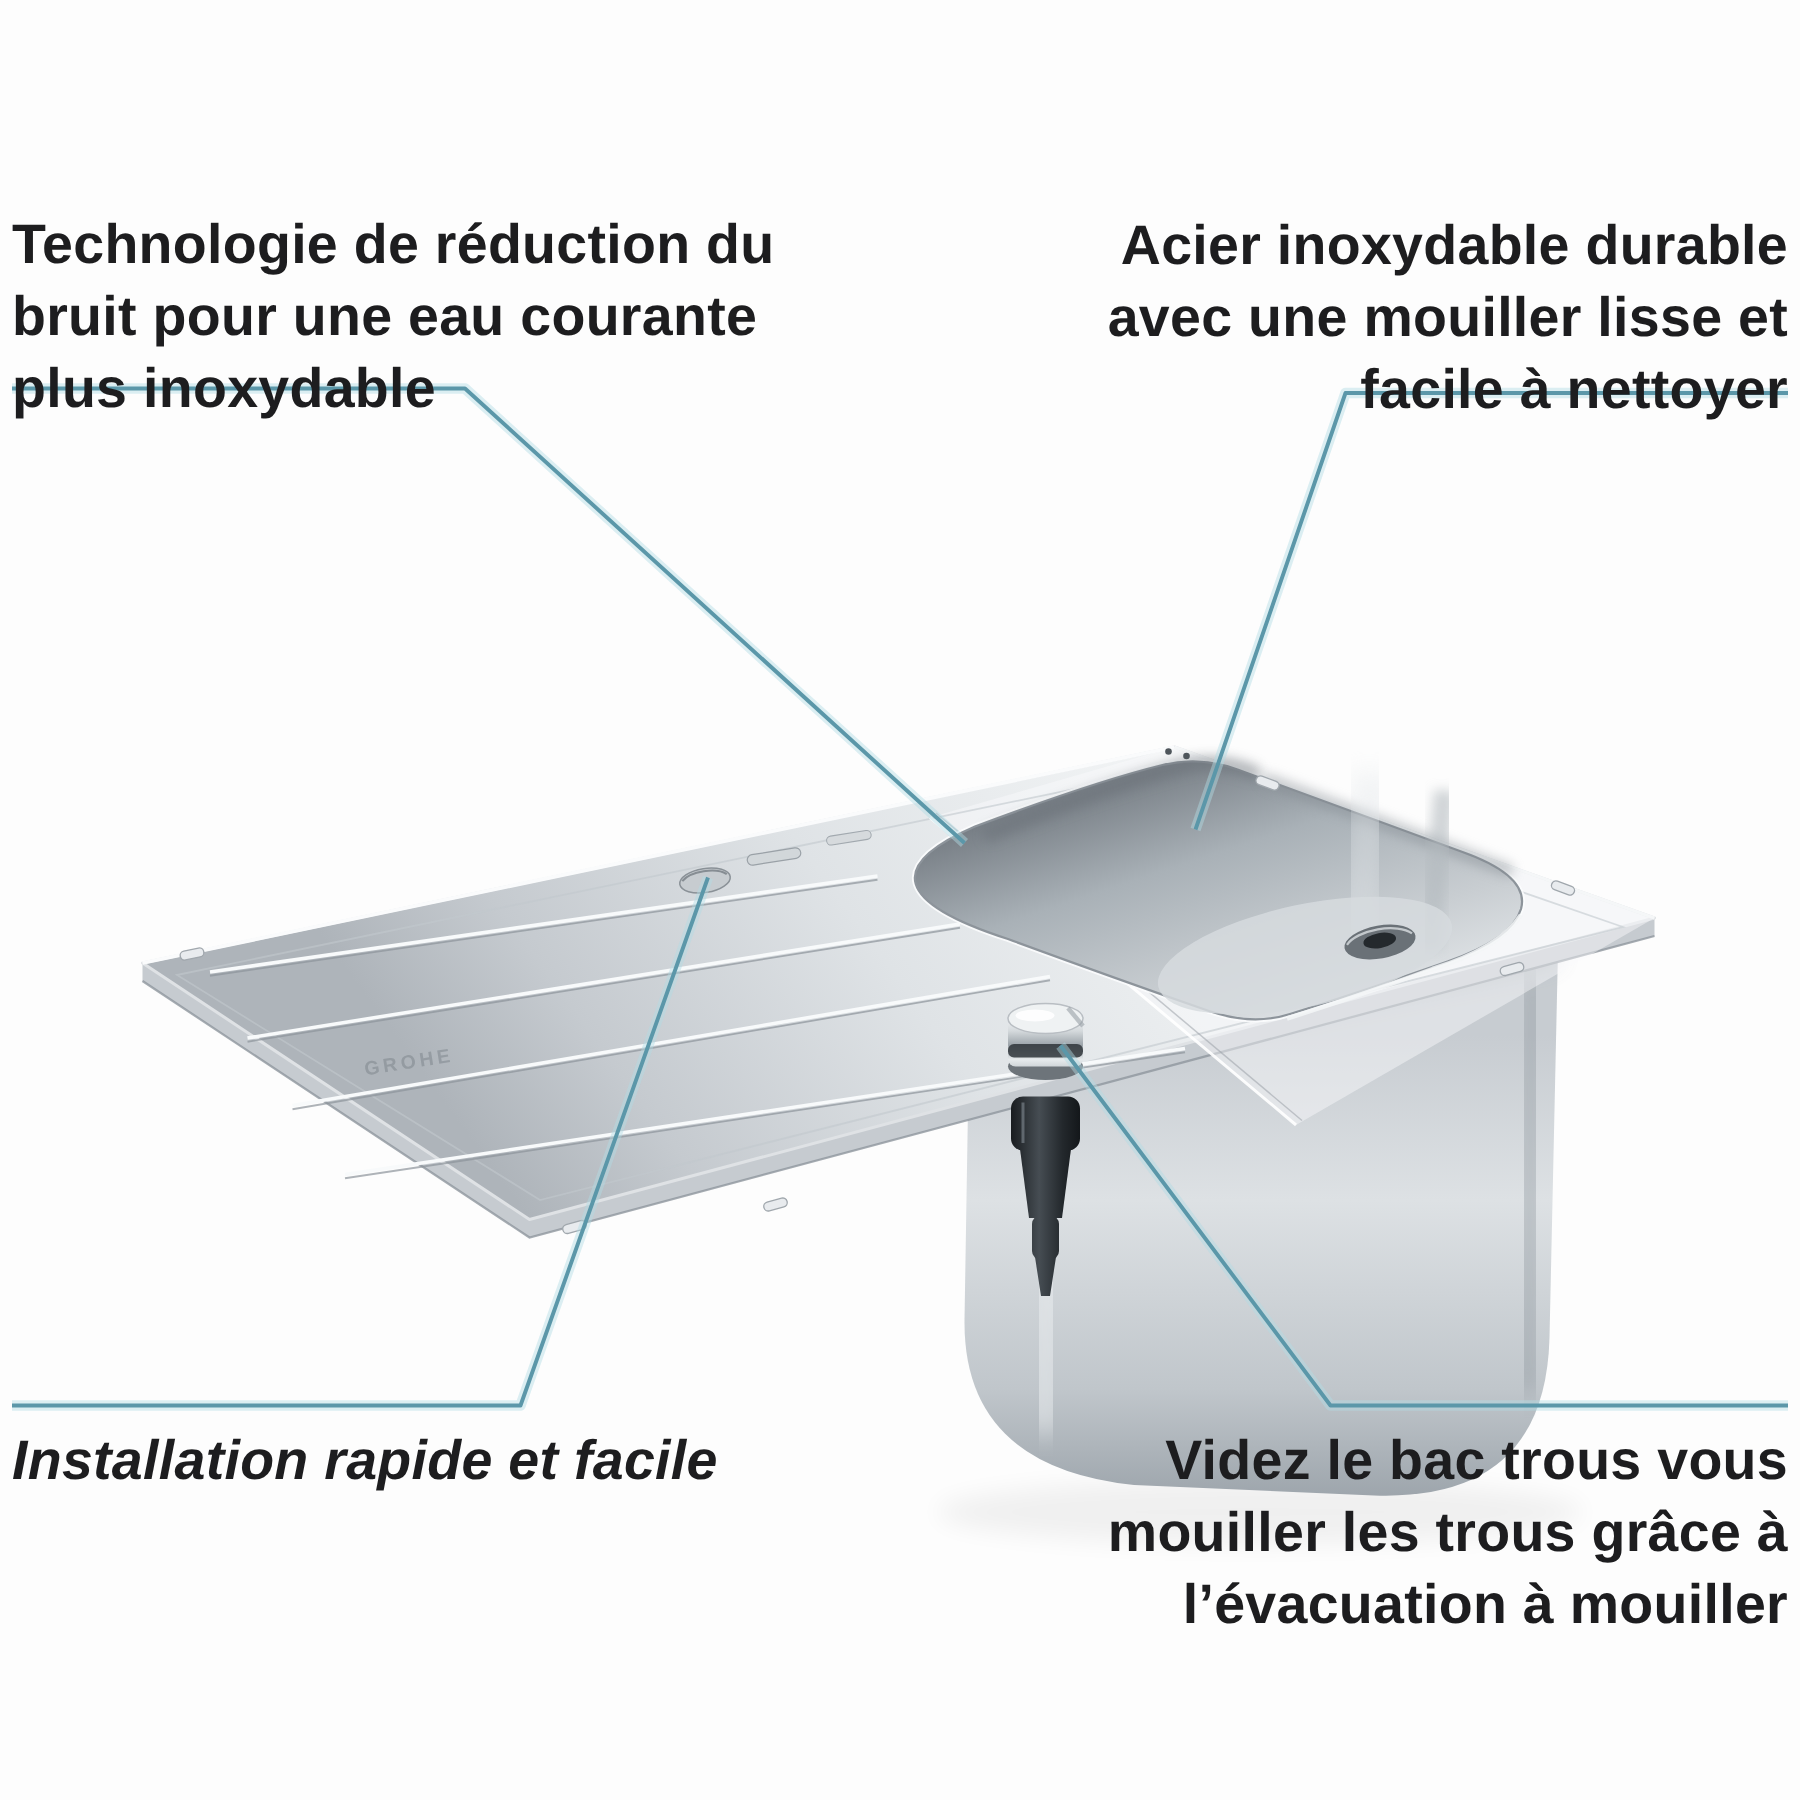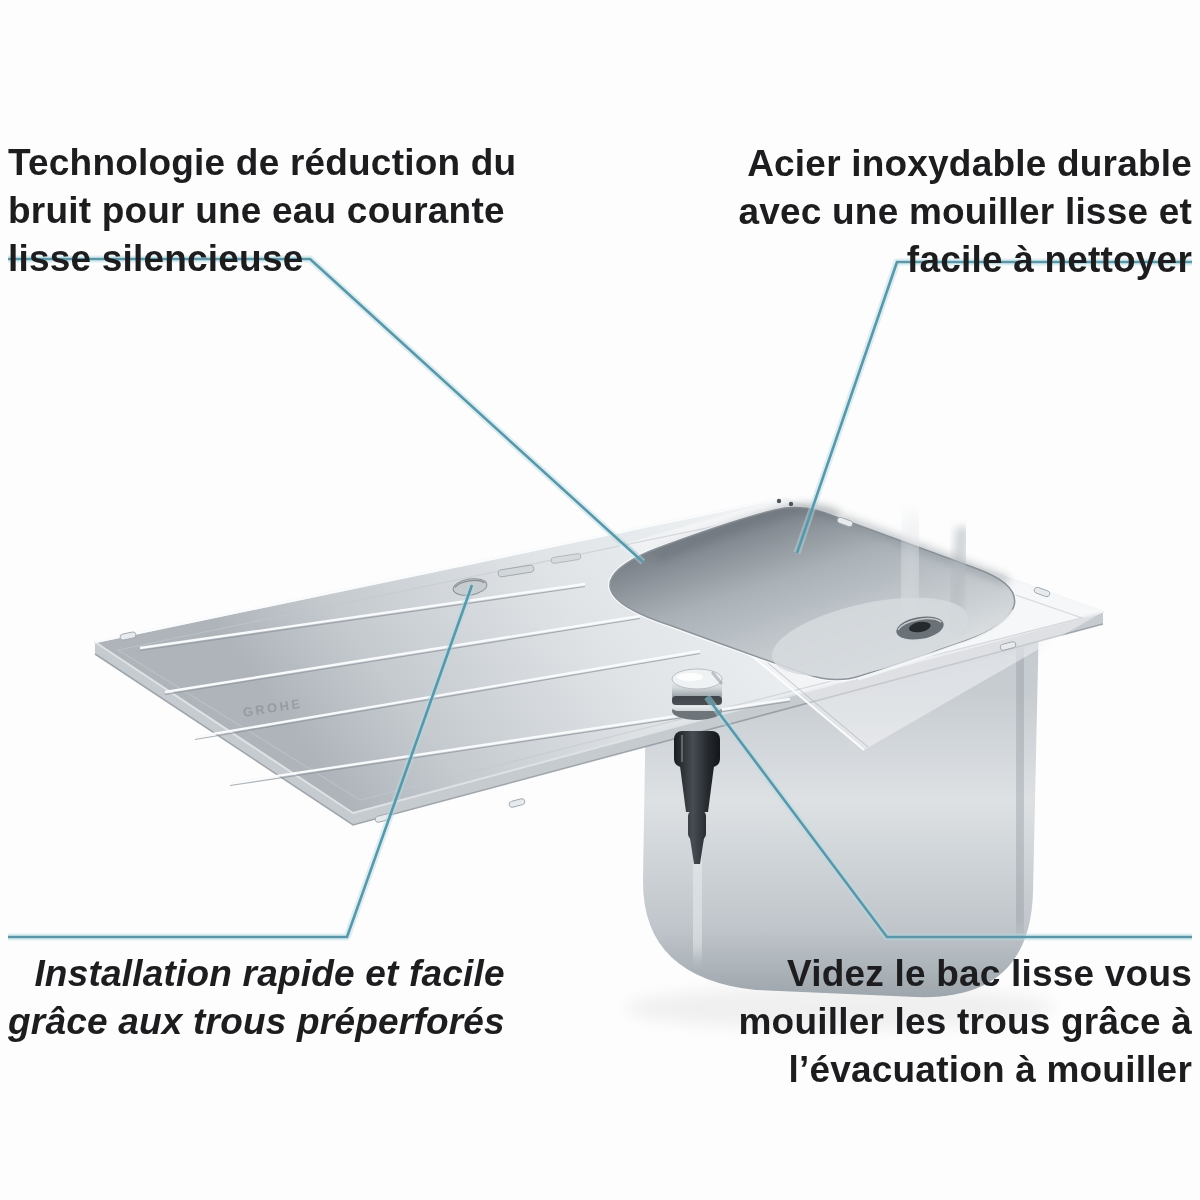--- a/index.html
+++ b/index.html
@@ -180,33 +180,32 @@
     </g>
     <g>
       <polyline class="connector-halo" points="1192,937 887,937 707,697"></polyline>
       <polyline class="connector-core" points="1192,937 887,937 707,697"></polyline>
     </g>
   </svg>
 
   <div class="callout tl">
     <div>Technologie de réduction du</div>
     <div>bruit pour une eau courante</div>
-    <div>lisse silencieuse</div>
+    <div>plus inoxydable</div>
   </div>
 
   <div class="callout tr">
     <div>Acier inoxydable durable</div>
     <div>avec une mouiller lisse et</div>
     <div>facile à nettoyer</div>
   </div>
 
   <div class="callout bl">
     <div>Installation rapide et facile</div>
-    <div>grâce aux trous préperforés</div>
   </div>
 
   <div class="callout br">
-    <div>Videz le bac lisse vous</div>
+    <div>Videz le bac trous vous</div>
     <div>mouiller les trous grâce à</div>
     <div>l’évacuation à mouiller</div>
   </div>
 
 </div>
 
 </body></html>

